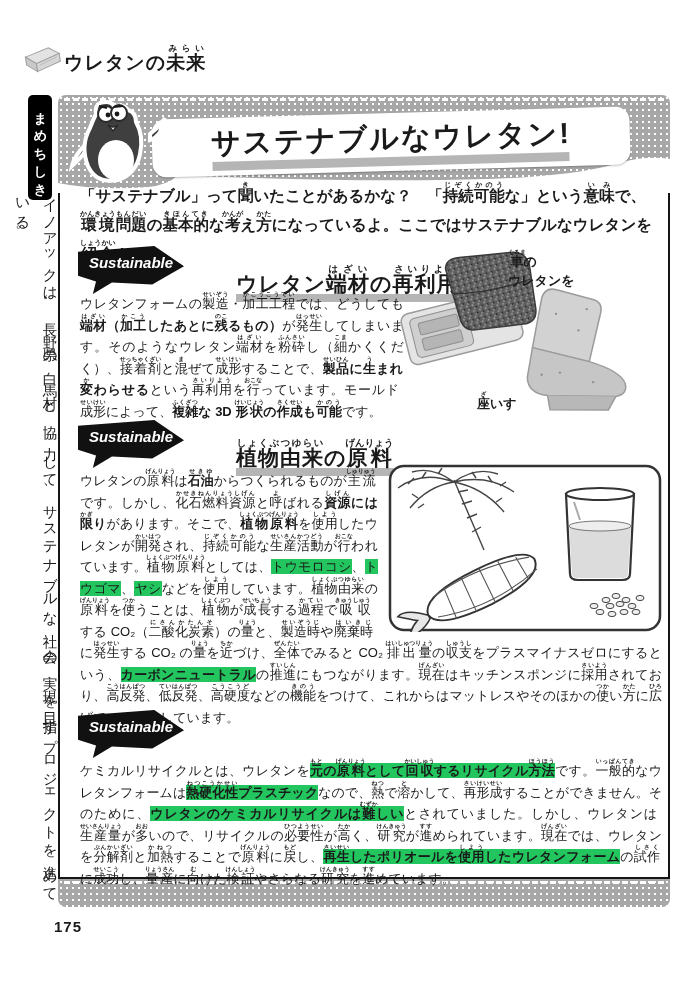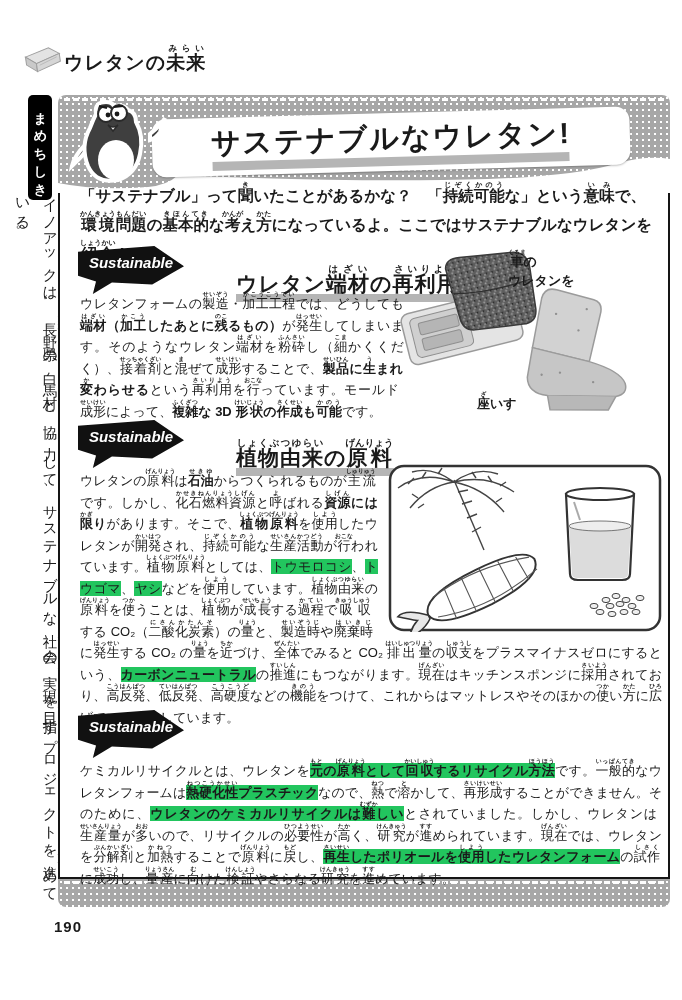--- a/index.html
+++ b/index.html
@@ -188,15 +188,15 @@
       </g>
     </svg>
     <span><span>ウレタンの</span><ruby>原料<rt>げんりょう</rt></ruby><span>は</span><ruby class="b">石油<rt>せきゆ</rt></ruby><span>からつくられるものが</span><ruby>主流<rt>しゅりゅう</rt></ruby><span>です。しかし、</span><ruby>化石燃料資源<rt>かせきねんりょうしげん</rt></ruby><span>と</span><ruby>呼<rt>よ</rt></ruby><span>ばれる</span><ruby class="b">資源<rt>しげん</rt></ruby><span class="b">には</span><ruby class="b">限<rt>かぎ</rt></ruby><span class="b">り</span><span>があります。そこで、</span><ruby class="b">植物原料<rt>しょくぶつげんりょう</rt></ruby><span>を</span><ruby>使用<rt>しよう</rt></ruby><span>したウレタンが</span><ruby>開発<rt>かいはつ</rt></ruby><span>され、</span><ruby>持続可能<rt>じぞくかのう</rt></ruby><span>な</span><ruby>生産活動<rt>せいさんかつどう</rt></ruby><span>が</span><ruby>行<rt>おこな</rt></ruby><span>われています。</span><ruby>植物原料<rt>しょくぶつげんりょう</rt></ruby><span>としては、</span><span class="hl">トウモロコシ</span><span>、</span><span class="hl">トウゴマ</span><span>、</span><span class="hl">ヤシ</span><span>などを</span><ruby>使用<rt>しよう</rt></ruby><span>しています。</span><ruby>植物由来<rt>しょくぶつゆらい</rt></ruby><span>の</span><ruby>原料<rt>げんりょう</rt></ruby><span>を</span><ruby>使<rt>つか</rt></ruby><span>うことは、</span><ruby>植物<rt>しょくぶつ</rt></ruby><span>が</span><ruby>成長<rt>せいちょう</rt></ruby><span>する</span><ruby>過程<rt>かてい</rt></ruby><span>で</span><ruby>吸収<rt>きゅうしゅう</rt></ruby><span>する CO₂（</span><ruby>二酸化炭素<rt>にさんかたんそ</rt></ruby><span>）の</span><ruby>量<rt>りょう</rt></ruby><span>と、</span><ruby>製造時<rt>せいぞうじ</rt></ruby><span>や</span><ruby>廃棄時<rt>はいきじ</rt></ruby><span>に</span><ruby>発生<rt>はっせい</rt></ruby><span>する CO₂ の</span><ruby>量<rt>りょう</rt></ruby><span>を</span><ruby>近<rt>ちか</rt></ruby><span>づけ、</span><ruby>全体<rt>ぜんたい</rt></ruby><span>でみると CO₂ </span><ruby>排出量<rt>はいしゅつりょう</rt></ruby><span>の</span><ruby>収支<rt>しゅうし</rt></ruby><span>をプラスマイナスゼロにするという、</span><span class="b hl">カーボンニュートラル</span><span>の</span><ruby>推進<rt>すいしん</rt></ruby><span>にもつながります。</span><ruby>現在<rt>げんざい</rt></ruby><span>はキッチンスポンジに</span><ruby>採用<rt>さいよう</rt></ruby><span>されており、</span><ruby>高反発<rt>こうはんぱつ</rt></ruby><span>、</span><ruby>低反発<rt>ていはんぱつ</rt></ruby><span>、</span><ruby>高硬度<rt>こうこうど</rt></ruby><span>などの</span><ruby>機能<rt>きのう</rt></ruby><span>をつけて、これからはマットレスやそのほかの</span><ruby>使<rt>つか</rt></ruby><span>い</span><ruby>方<rt>かた</rt></ruby><span>に</span><ruby>広<rt>ひろ</rt></ruby><span>げていこうとしています。</span></span>
   </div>
 
   <div class="sec-header" style="left:78px; top:710px;">
     <div class="bubble">Sustainable</div>
   </div>
   <div class="body-text sec3-body"><span>ケミカルリサイクルとは、ウレタンを</span><ruby class="b hl">元<rt>もと</rt></ruby><span class="b hl">の</span><ruby class="b hl">原料<rt>げんりょう</rt></ruby><span class="b hl">として</span><ruby class="b hl">回収<rt>かいしゅう</rt></ruby><span class="b hl">するリサイクル</span><ruby class="b hl">方法<rt>ほうほう</rt></ruby><span>です。</span><ruby>一般的<rt>いっぱんてき</rt></ruby><span>なウレタンフォームは</span><ruby class="b hl">熱硬化性<rt>ねつこうかせい</rt></ruby><span class="b hl">プラスチック</span><span>なので、</span><ruby>熱<rt>ねつ</rt></ruby><span>で</span><ruby>溶<rt>と</rt></ruby><span>かして、</span><ruby>再形成<rt>さいけいせい</rt></ruby><span>することができません。そのために、</span><span class="b hl">ウレタンのケミカルリサイクルは</span><ruby class="b hl">難<rt>むずか</rt></ruby><span class="b hl">しい</span><span>とされていました。しかし、ウレタンは</span><ruby>生産量<rt>せいさんりょう</rt></ruby><span>が</span><ruby>多<rt>おお</rt></ruby><span>いので、リサイクルの</span><ruby>必要性<rt>ひつようせい</rt></ruby><span>が</span><ruby>高<rt>たか</rt></ruby><span>く、</span><ruby>研究<rt>けんきゅう</rt></ruby><span>が</span><ruby>進<rt>すす</rt></ruby><span>められています。</span><ruby>現在<rt>げんざい</rt></ruby><span>では、ウレタンを</span><ruby>分解剤<rt>ぶんかいざい</rt></ruby><span>と</span><ruby>加熱<rt>かねつ</rt></ruby><span>することで</span><ruby>原料<rt>げんりょう</rt></ruby><span>に</span><ruby>戻<rt>もど</rt></ruby><span>し、</span><ruby class="b hl">再生<rt>さいせい</rt></ruby><span class="b hl">した</span><span class="b hl">ポリオール</span><span class="b hl">を</span><ruby class="b hl">使用<rt>しよう</rt></ruby><span class="b hl">した</span><span class="b hl">ウレタンフォーム</span><span>の</span><ruby>試作<rt>しさく</rt></ruby><span>に</span><ruby>成功<rt>せいこう</rt></ruby><span>し、</span><ruby>量産<rt>りょうさん</rt></ruby><span>に</span><ruby>向<rt>む</rt></ruby><span>けた</span><ruby>検証<rt>けんしょう</rt></ruby><span>やさらなる</span><ruby>研究<rt>けんきゅう</rt></ruby><span>を</span><ruby>進<rt>すす</rt></ruby><span>めています。</span></div>
 
-  <div class="page-number">190</div>
+  <div class="page-number">175</div>
 
 </div>
 
 </body></html>

